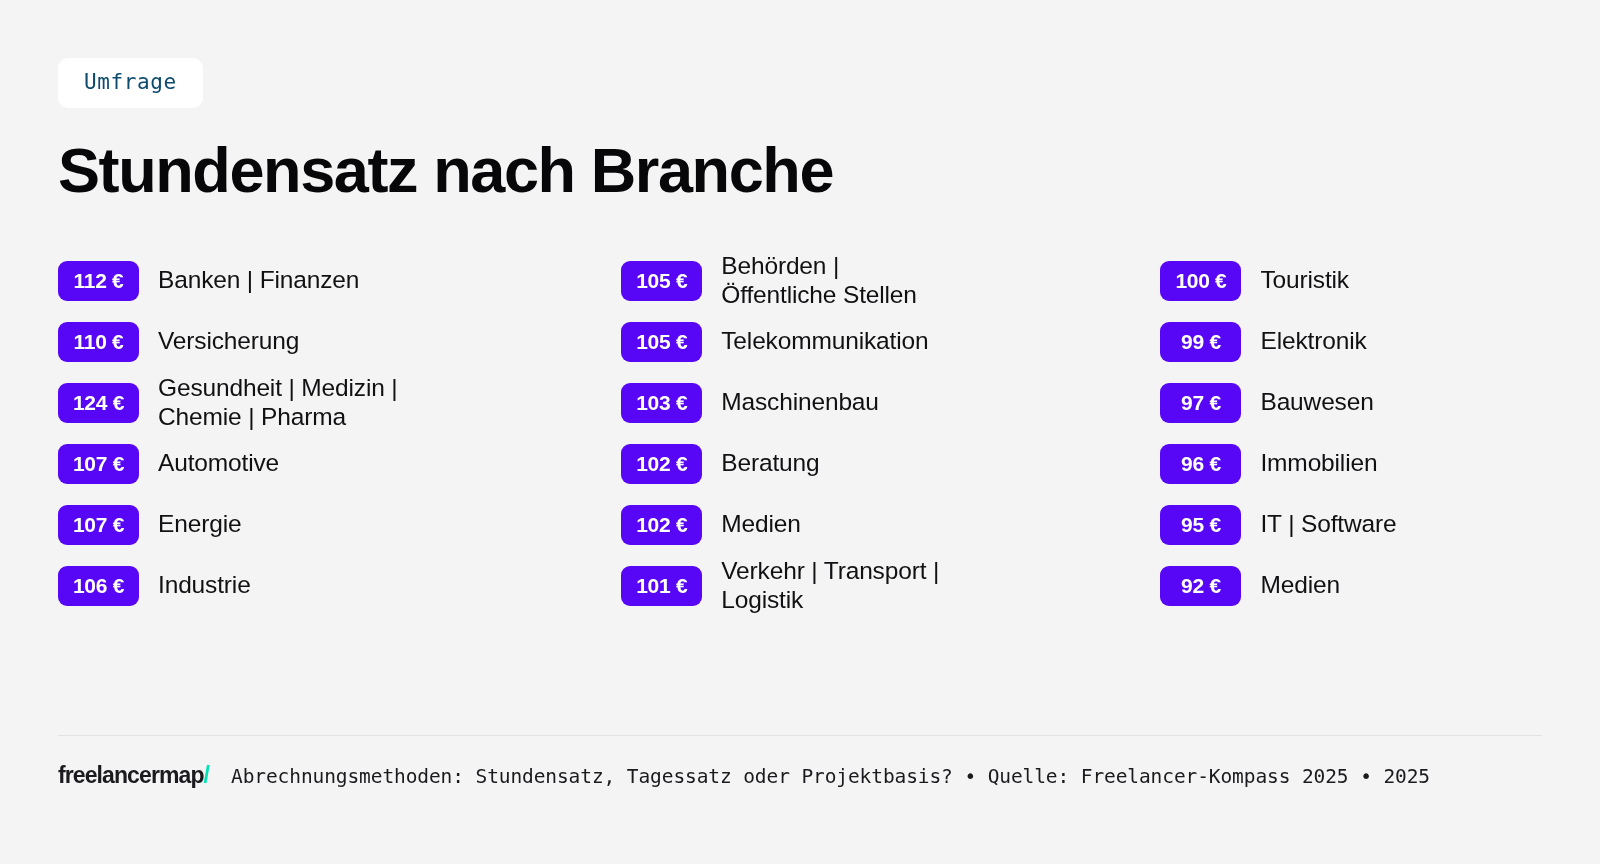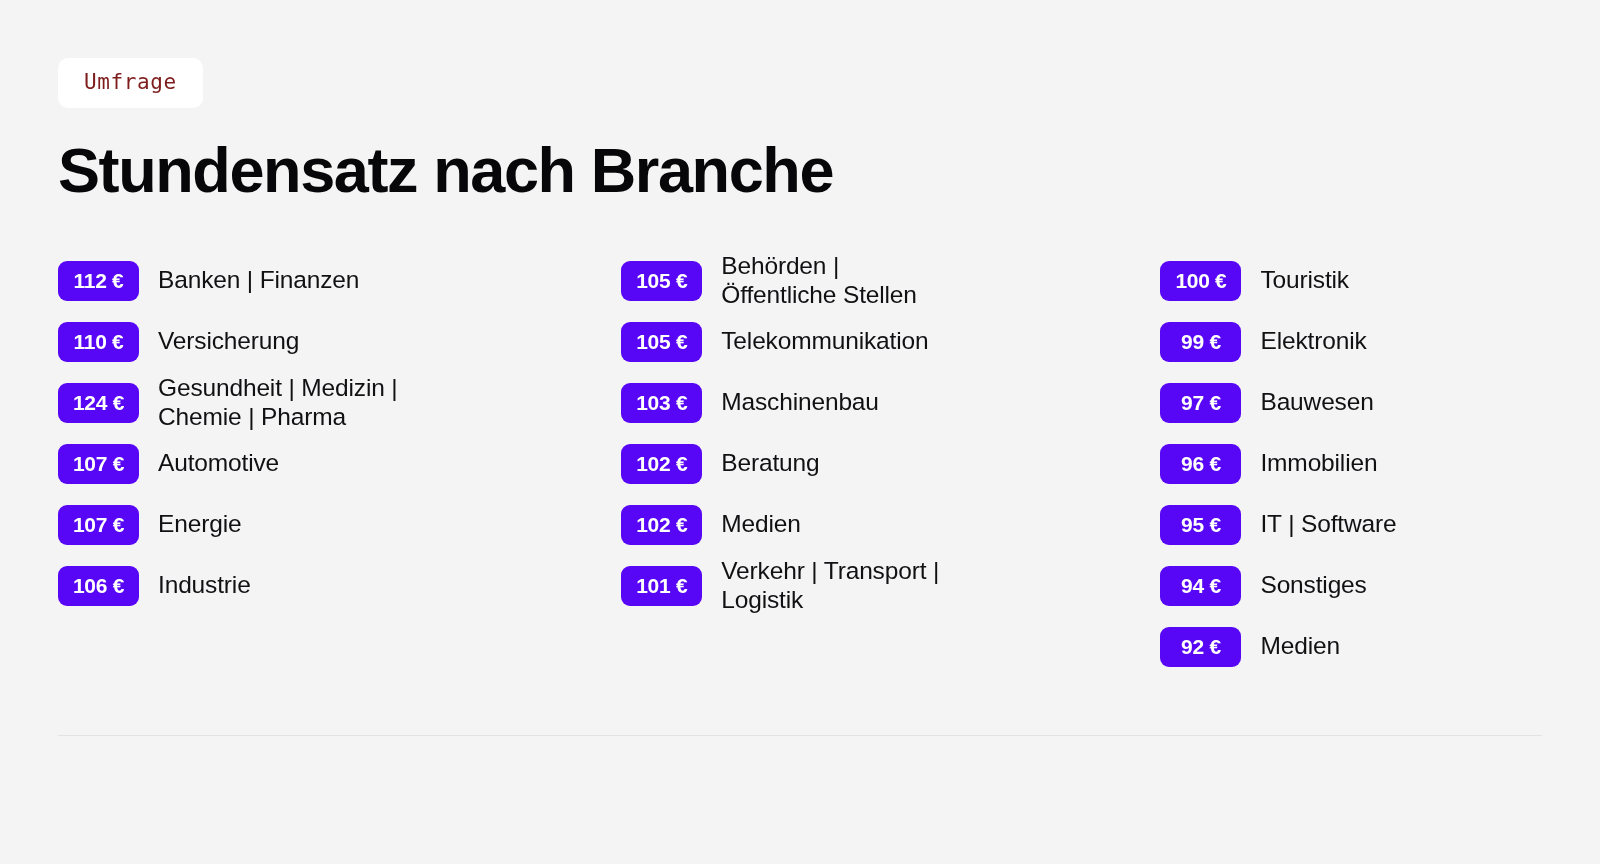--- a/index.html
+++ b/index.html
@@ -31,21 +31,21 @@
   }
 
   .badge-pill {
     display: inline-block;
     background: #ffffff;
     border-radius: 10px;
     padding: 14px 26px 15px 26px;
     font-family: "DejaVu Sans Mono", "Liberation Mono", monospace;
     font-size: 21px;
     letter-spacing: 0.6px;
-    color: #7f1d1d;
+    color: #0c4a6e;
     line-height: 1;
   }
 
   .page-title {
     margin: 29px 0 0 0;
     font-family: "Liberation Sans", sans-serif;
     font-size: 63px;
     font-weight: bold;
     letter-spacing: -1.4px;
     line-height: 1.05;
@@ -231,27 +231,27 @@
       </div>
       <div class="rate-row">
         <div class="rate-badge">96 €</div>
         <div class="rate-label">Immobilien</div>
       </div>
       <div class="rate-row">
         <div class="rate-badge">95 €</div>
         <div class="rate-label">IT | Software</div>
       </div>
       <div class="rate-row">
-        <div class="rate-badge">94 €</div>
-        <div class="rate-label">Sonstiges</div>
-      </div>
-      <div class="rate-row">
         <div class="rate-badge">92 €</div>
         <div class="rate-label">Medien</div>
       </div>
     </div>
 
   </div>
 
   <div class="divider"></div>
 
+  <div class="footer">
+    <div class="logo"><span>freelancermap</span><span class="logo-slash">/</span></div>
+    <div class="footer-text">Abrechnungsmethoden: Stundensatz, Tagessatz oder Projektbasis? • Quelle: Freelancer-Kompass 2025 • 2025</div>
+  </div>
 
 </div>
 
 </body></html>

